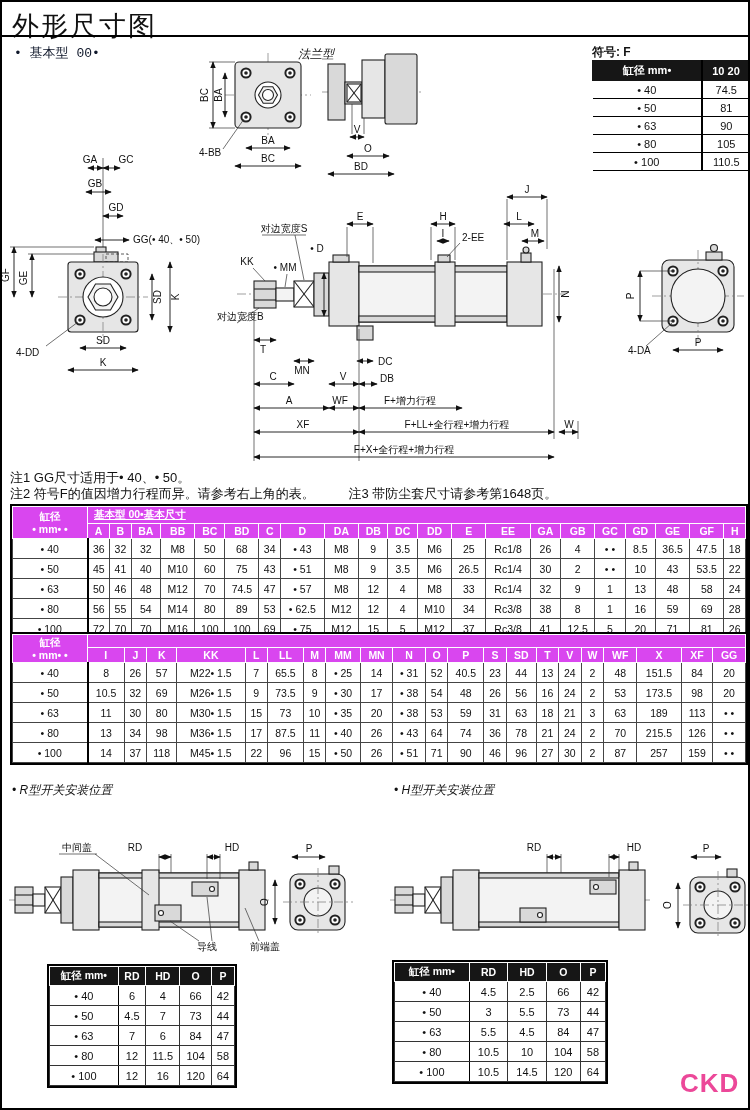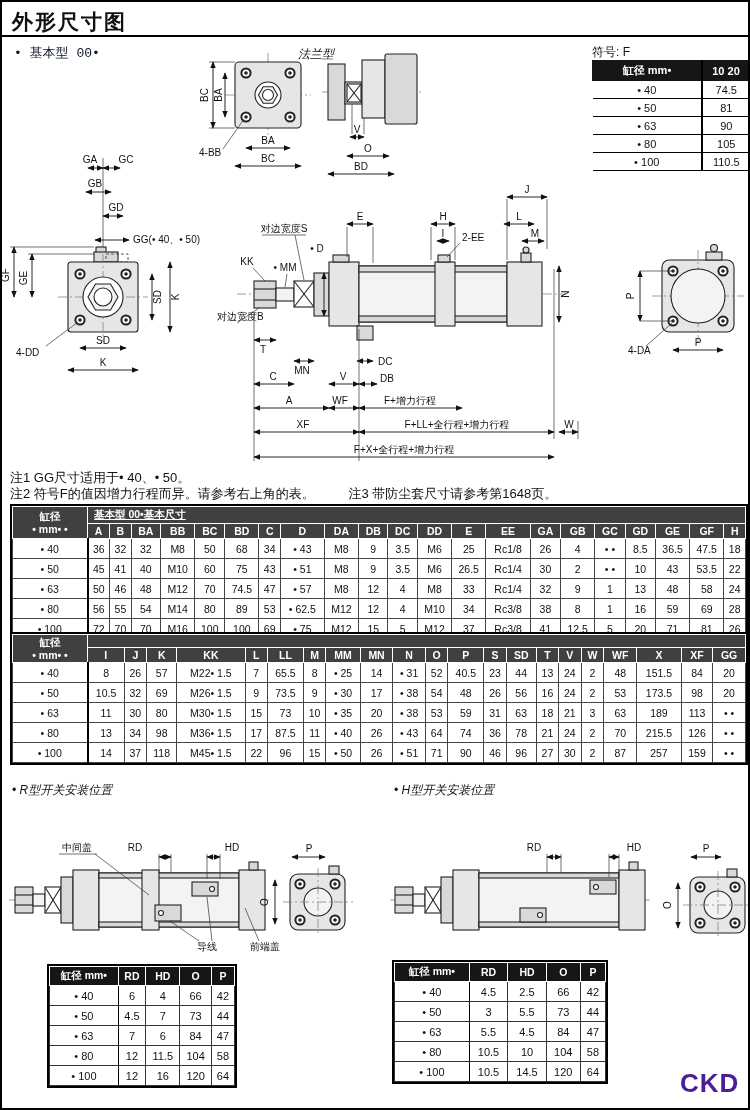--- a/index.html
+++ b/index.html
@@ -1,44 +1,44 @@
 <!DOCTYPE html>
 <html><head>
 <meta charset="utf-8">
 <style>
   html,body{margin:0;padding:0;background:#888;}
   .page{position:relative;width:750px;height:1110px;background:#fff;margin:0 auto;
         border:2px solid #000;box-sizing:border-box;overflow:hidden;
         font-family:"Liberation Sans","DejaVu Sans",sans-serif;color:#111;}
   .abs{position:absolute;}
-  .title{left:10px;top:6px;font-size:21px;font-weight:bold;letter-spacing:2px;}
+  .title{left:10px;top:6px;font-size:27px;font-weight:normal;letter-spacing:2px;}
   .rule{left:0;top:33px;width:746px;height:2px;background:#000;}
   .seclabel{font-size:13px;color:#0f172a;font-family:Liberation Mono, monospace;}
   .small-h{font-size:12px;color:#111;font-style:italic;}
-  .caption{font-size:12px;font-weight:normal;}
+  .caption{font-size:12px;font-weight:bold;}
   .notes{font-size:13px;line-height:16px;white-space:nowrap;}
   
   .tblwrap{border:2px solid #000;background:#fff;}
   .bigtbl{border-collapse:collapse;width:100%;font-size:10.5px;}
-  .bigtbl th{background:#404040;color:#fff;border:1.5px solid #fdfdfd;
+  .bigtbl th{background:#d946ef;color:#fff;border:1.5px solid #fdfdfd;
              font-weight:bold;padding:1px 2px;white-space:nowrap;}
   .bigtbl .ttl{text-align:left;padding-left:6px;text-decoration:underline;}
   .bigtbl td{border:1px solid #444;border-top:1.8px solid #000;text-align:center;
              padding:1px 1px;white-space:nowrap;height:17px;}
   .bigtbl .borec{border-right:2px solid #000;}
   .bigtbl .boreh{width:70px;line-height:1.15;}
   .symtbl{border-collapse:collapse;font-size:11px;width:158px;}
   .symtbl th{background:#161616;color:#fff;padding:2px 4px;border:1px solid #161616;font-weight:bold;white-space:nowrap;}
   .symtbl td{border-bottom:1.6px solid #000;text-align:center;padding:1px 4px;height:15px;}
   .symtbl td:first-child,.symtbl th:first-child{border-right:2px solid #000;width:100px;}
   .smtbl{border-collapse:collapse;font-size:11px;width:100%;}
   .smtbl th{background:#161616;color:#fff;padding:2px 2px;border:1px solid #fdfdfd;font-weight:bold;white-space:nowrap;font-size:10.5px;}
   .smtbl td{border:1px solid #333;border-top:1.8px solid #000;text-align:center;padding:1px 2px;height:17px;}
   .smtbl .borec{border-right:1.5px solid #000;}
-  .logo{font-size:26px;font-weight:800;color:#4c1d95;letter-spacing:1px;font-family:"Liberation Sans",sans-serif;}
+  .logo{font-size:26px;font-weight:800;color:#ec4899;letter-spacing:1px;font-family:"Liberation Sans",sans-serif;}
   
   svg{overflow:visible;}
   .sh{stroke:#222;stroke-width:1.1;fill:none;}
   .f0{fill:#fff;} .f1{fill:#e6e6e6;} .f2{fill:#d9d9d9;} .f3{fill:#f3f3f3;}
   .cl{stroke:#777;stroke-width:0.7;stroke-dasharray:9 3 2 3;fill:none;}
   .dim{stroke:#111;stroke-width:0.9;fill:none;marker-start:url(#ar);marker-end:url(#ar);}
   .ext{stroke:#333;stroke-width:0.7;fill:none;}
   .dash{stroke:#333;stroke-width:0.8;stroke-dasharray:3 2;fill:none;}
   text{font-family:"Liberation Sans","DejaVu Sans",sans-serif;font-size:10px;fill:#111;}
   .cj{font-size:10px;}

